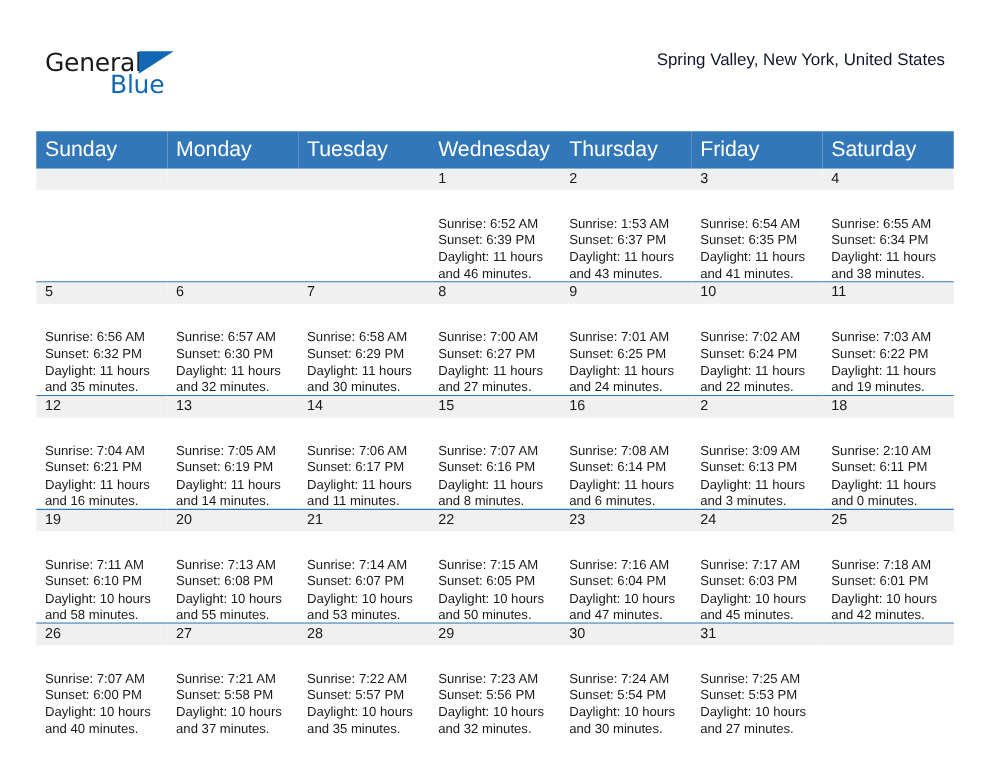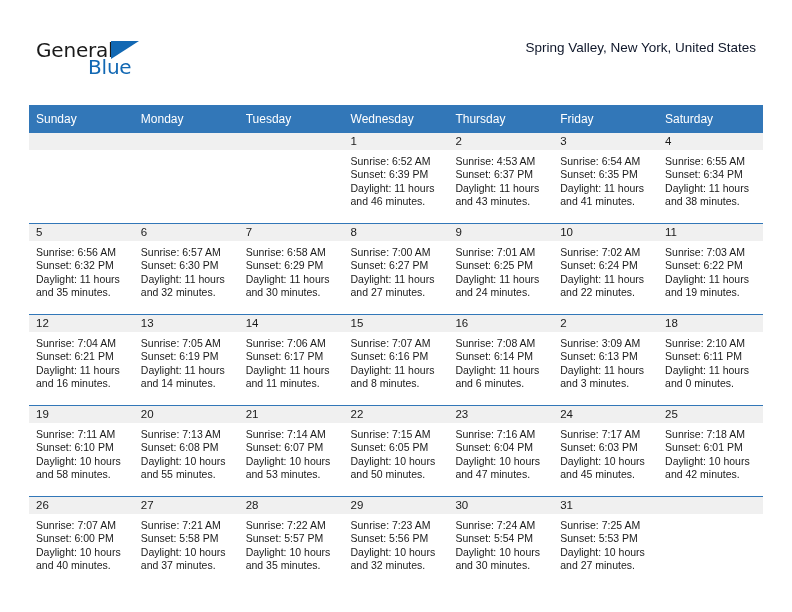--- a/index.html
+++ b/index.html
@@ -93,21 +93,21 @@
     position: absolute;
     left: 29px;
     top: 105px;
     width: 734px;
     border-collapse: collapse;
     table-layout: fixed;
   }
   .calendar th {
     background: #3277b8;
     color: #ffffff;
-    font-size: 12px;
+    font-size: 17px;
     font-weight: 400;
     text-align: left;
     padding: 5px 0 5px 7px;
     height: 18px;
     font-family: "Liberation Sans", sans-serif;
   }
   .calendar col {
     width: 104.85px;
   }
   .week-row > td {
@@ -127,21 +127,21 @@
   .cell .daynum-bar {
     background: #f0f0f0;
     height: 17px;
     padding: 1px 0 0 7px;
     box-sizing: border-box;
     font-size: 11.5px;
     line-height: 15px;
     color: #1a1a1a;
   }
   .cell .detail {
-    padding: 5px 6px 0 7px;
+    padding: 21px 6px 0 7px;
     font-size: 10.5px;
     line-height: 13.3px;
     color: #1a1a1a;
     font-family: "Liberation Sans", sans-serif;
   }
   .cell.empty .daynum-bar {
     background: #f0f0f0;
   }
   .cell .detail div {
     white-space: normal;
@@ -231,21 +231,21 @@
               <div>Sunset: 6:39 PM</div>
               <div>Daylight: 11 hours</div>
               <div>and 46 minutes.</div>
             </div>
           </div>
         </td>
         <td>
           <div class="cell">
             <div class="daynum-bar">2</div>
             <div class="detail">
-              <div>Sunrise: 4:53 AM</div>
+              <div>Sunrise: 1:53 AM</div>
               <div>Sunset: 6:37 PM</div>
               <div>Daylight: 11 hours</div>
               <div>and 43 minutes.</div>
             </div>
           </div>
         </td>
         <td>
           <div class="cell">
             <div class="daynum-bar">3</div>
             <div class="detail">

